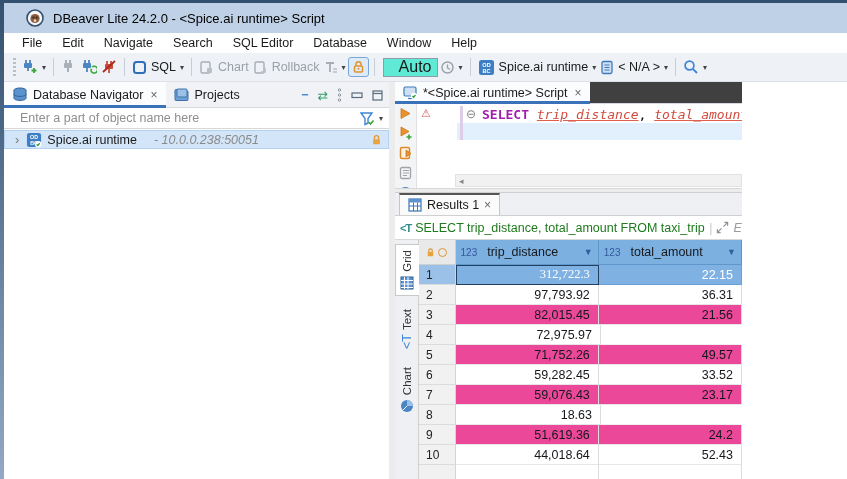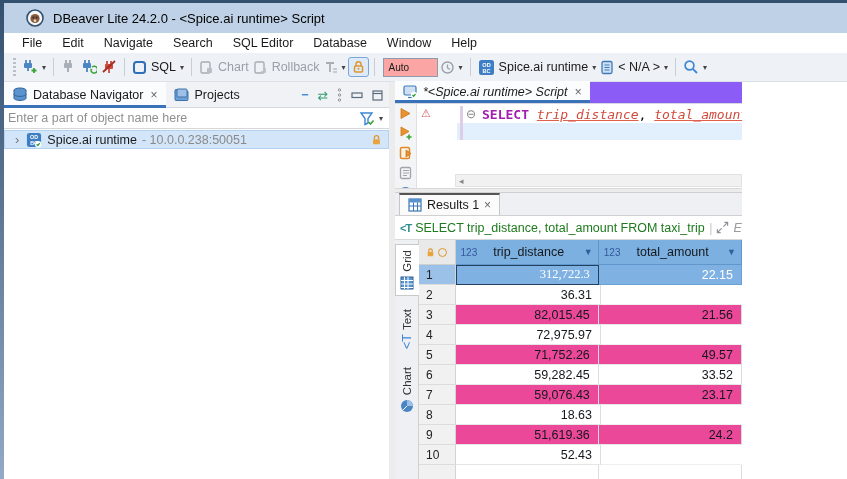--- a/index.html
+++ b/index.html
@@ -14,47 +14,47 @@
   .titlebar .title { margin-left:9px; font-size:13px; color:#000; }
   .menubar { position:absolute; left:4px; top:33px; width:843px; height:20px; background:#fff; display:flex; align-items:center; padding-left:8px; }
   .menubar span { padding:2px 10px; cursor:default; }
   .toolbar { position:absolute; left:4px; top:53px; width:843px; height:29px; background:#eef1f6; border-bottom:1px solid #dde1e7; display:flex; align-items:center; padding-left:6px; }
   .tb-sep { width:1px; height:18px; background:#c9ced6; margin:0 5px; }
   .tb-grip { width:3px; height:18px; margin:0 3px; background:repeating-linear-gradient(180deg,#b9c0ca 0 2px,transparent 2px 4px); }
   .tb-btn { display:flex; align-items:center; gap:2px; padding:3px 2px; border-radius:2px; }
   .tb-btn .lbl { margin-left:2px; }
   .tb-btn.disabled .lbl { color:#9aa0a8; }
   .dd { font-size:8px; color:#444; margin-left:2px; }
-  .combo { width:55px; height:19px; border:1px solid #8d9bab; background:#fca5a5; display:flex; align-items:center; padding-left:5px; font-size:10px; margin-left:3px; }
+  .combo { width:55px; height:19px; border:1px solid #8d9bab; background:#5eead4; display:flex; align-items:center; padding-left:15px; font-size:16px; margin-left:3px; }
   .lock-btn { border:1px solid #7aa7d8; background:#ddeafa; border-radius:3px; padding:2px 3px; display:flex; align-items:center; }
 
   
   .left-panel { position:absolute; left:4px; top:82px; width:385px; bottom:0; background:#fff; }
   .sash { position:absolute; left:389px; top:82px; width:6px; bottom:0; background:#ececec; }
   .right-panel { position:absolute; left:395px; top:82px; right:0; bottom:0; background:#fff; }
 
   
   .view-tabs { height:26px; background:#f0f2f5; border-bottom:1px solid #d6dae0; display:flex; align-items:center; position:relative; }
   .vtab-item { display:flex; align-items:center; gap:5px; height:26px; padding:0 8px; position:relative; }
   .vtab-item.active { background:#fbfcfe; }
   .vtab-item.active::after { content:""; position:absolute; left:0; right:0; bottom:0; height:3px; background:#3a72b9; }
   .vtab-item .x { color:#666; font-size:12px; margin-left:2px; }
   .viewbar-icons { position:absolute; right:6px; top:0; height:26px; display:flex; align-items:center; gap:9px; }
 
   
   .filter-row { height:21px; border-bottom:1px solid #d7d7d7; display:flex; align-items:center; background:#fff; }
-  .filter-row input { flex:1; border:none; outline:none; font:inherit; color:#4c1d95; padding-left:4px; height:100%; }
+  .filter-row input { flex:1; border:none; outline:none; font:inherit; color:#4c1d95; padding-left:16px; height:100%; }
   .filter-row input::placeholder { color:#8f8f8f; }
   .tree-row { height:19px; margin-top:1px; background:#d3e5f8; border:1px solid #b3d2ef; display:flex; align-items:center; padding-left:10px; gap:5px; }
   .tree-row .chev { color:#777; font-size:13px; margin-right:2px; }
-  .tree-row .detail { color:#8a8a8a; margin-left:0; }
+  .tree-row .detail { color:#8a8a8a; font-style:italic; margin-left:12px; }
   .tree-row .spacer { flex:1; }
 
   
-  .ed-tabs { height:22px; background:#8b5cf6; border-bottom:1px solid #d6dae0; display:flex; align-items:flex-end;font-style:italic; }
+  .ed-tabs { height:22px; background:#404040; border-bottom:1px solid #d6dae0; display:flex; align-items:center; }
   .ed-tabs .vtab-item { height:22px; }
   .editor-body { position:relative; height:84px; background:#fff; overflow:hidden; }
   .ed-rail { position:absolute; left:0; top:0; width:22px; bottom:0; background:#f3f4f6; border-right:1px solid #e0e0e0; display:flex; flex-direction:column; align-items:center; padding-top:3px; gap:6px; }
   .warn { position:absolute; left:26px; top:3px; color:#d05c5c; font-size:11px; }
   .change-bar { position:absolute; left:65px; top:2px; width:3px; height:34px; background:#ddcde7; }
   .cur-line { position:absolute; left:62px; top:19px; right:0; height:17px; background:#e2effc; }
   .fold { position:absolute; left:71px; top:2px; font-size:12px; color:#8a8a8a; height:17px; line-height:17px; }
   .code-line { position:absolute; left:87px; white-space:pre; font-family:"DejaVu Sans Mono", monospace; font-size:13px; height:17px; line-height:17px; }
   .tok-kw { color:#a21caf; font-weight:bold; }
   .tok-ident-err { color:#d14a3c; font-style:italic; text-decoration:underline; text-decoration-color:#e06050; }
@@ -78,21 +78,21 @@
   .grid-region { position:relative; height:239px; display:flex; }
   .side-rail { width:24px; background:#eef0f3; border-right:1px solid #d0d0d0; display:flex; flex-direction:column; align-items:center; padding-top:4px; gap:8px; }
   .side-tab { display:flex; flex-direction:column; align-items:center; gap:4px; padding:5px 0; width:24px; }
   .side-tab.active { background:#fff; border:1px solid #c9c9c9; border-right:none; }
   .side-tab .rlbl { writing-mode:vertical-rl; transform:rotate(180deg); font-size:11.5px; color:#333; }
 
   .grid-area { flex:1; position:relative; overflow:hidden; background:#fff; }
   .g-header { display:flex; height:25px; }
   .g-corner { width:37px; background:#e9e9e9; border-right:1px solid #cfcfcf; border-bottom:1px solid #cfcfcf; display:flex; align-items:center; justify-content:center; gap:3px; }
   .g-ring { width:9px; height:9px; border:1.5px solid #e0962e; border-radius:50%; }
-  .g-col { width:145px; background:#7cb0e0; border-right:1px solid #5f96cc; border-bottom:1px solid #5f96cc; display:flex; align-items:center; padding:0 5px; gap:16px; }
+  .g-col { width:145px; background:#7cb0e0; border-right:1px solid #5f96cc; border-bottom:1px solid #5f96cc; display:flex; align-items:center; padding:0 5px; gap:10px; }
   .g-col .ctype { font-size:10px; color:#34579c; }
   .g-col .cname { flex:1; color:#15181c; }
   .g-col .sort { font-size:9px; color:#2c5f9b; }
   .g-head-fill { flex:1; background:#f9f9f9; border-bottom:1px solid #d9d9d9; }
 
   .g-row { display:flex; height:20px; }
   .g-rowhead { width:37px; background:#f1f1f1; border-right:1px solid #d4d4d4; border-bottom:1px solid #dcdcdc; padding-left:7px; display:flex; align-items:center; font-size:12px; color:#222; }
   .g-cell { width:145px; border-right:1px solid #dcdcdc; border-bottom:1px solid #e6e6e6; display:flex; align-items:center; justify-content:flex-end; padding-right:8px; color:#15181c; }
   .g-fill { flex:1; border-bottom:1px solid #efefef; }
   .g-row.stripe .g-cell { background:#ec4899; }
@@ -492,20 +492,21 @@
         </div>
         <div>
             <div class="g-row sel">
               <div class="g-rowhead">1</div>
               <div class="g-cell focus">312,722.3</div>
               <div class="g-cell">22.15</div>
               <div class="g-fill"></div>
             </div>
             <div class="g-row">
               <div class="g-rowhead">2</div>
+              <div class="g-cell">97,793.92</div>
               <div class="g-cell">36.31</div>
               <div class="g-fill"></div>
             </div>
             <div class="g-row stripe">
               <div class="g-rowhead">3</div>
               <div class="g-cell">82,015.45</div>
               <div class="g-cell">21.56</div>
               <div class="g-fill"></div>
             </div>
             <div class="g-row">
@@ -537,20 +538,21 @@
               <div class="g-fill"></div>
             </div>
             <div class="g-row stripe">
               <div class="g-rowhead">9</div>
               <div class="g-cell">51,619.36</div>
               <div class="g-cell">24.2</div>
               <div class="g-fill"></div>
             </div>
             <div class="g-row">
               <div class="g-rowhead">10</div>
+              <div class="g-cell">44,018.64</div>
               <div class="g-cell">52.43</div>
               <div class="g-fill"></div>
             </div>
           </div>
         <div class="g-filler">
           <div class="g-rowhead"></div>
           <div class="g-cell"></div>
           <div class="g-cell"></div>
           <div class="g-fill"></div>
         </div>

